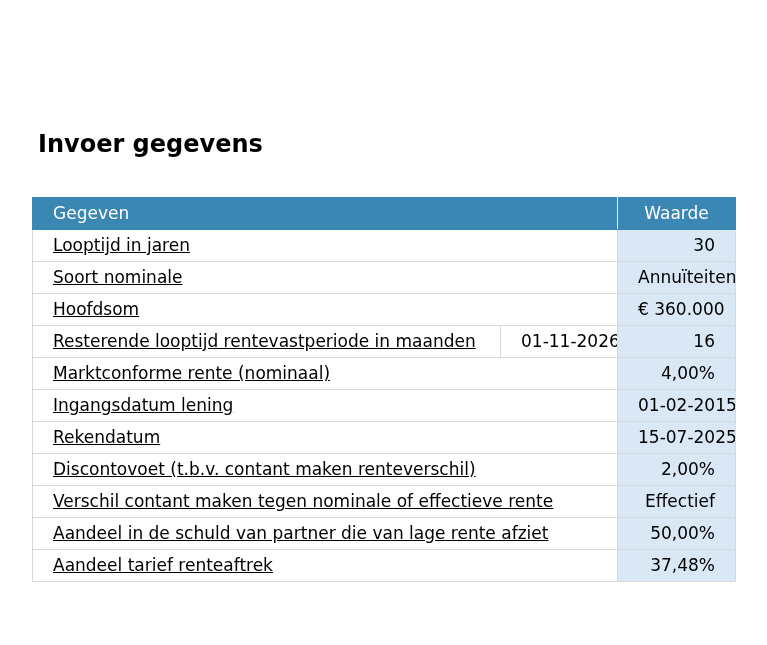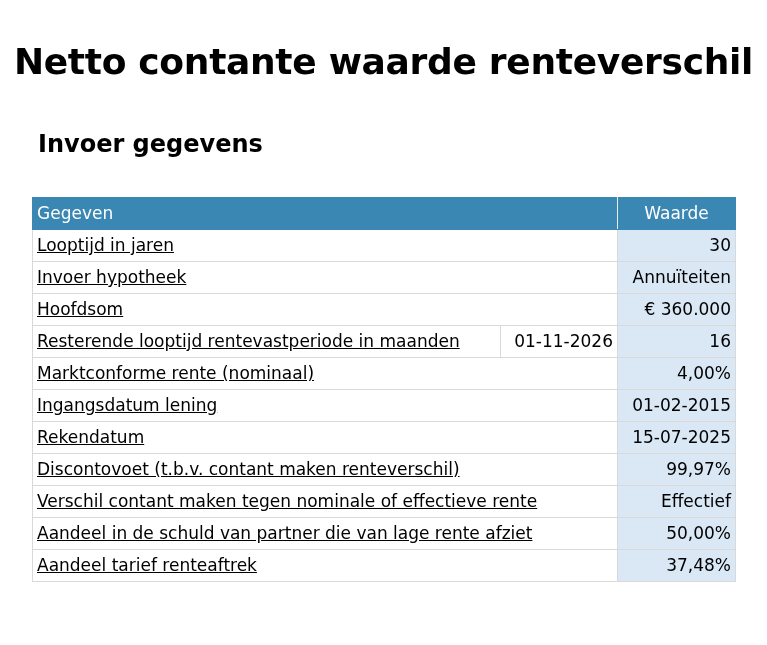--- a/index.html
+++ b/index.html
@@ -45,21 +45,21 @@
       width: 703px;
       border-collapse: collapse;
       table-layout: fixed;
       font-size: 17px;
     }
     table.data col.c-label { width: 468px; }
     table.data col.c-extra { width: 117px; }
     table.data col.c-value { width: 118px; }
     table.data th, table.data td {
       height: 31px;
-      padding: 0 4px;
+      padding: 0 20px;
       border: 1px solid #d9d9d9;
       white-space: nowrap;
       overflow: hidden;
       line-height: 31px;
     }
     table.data th {
       background: #3a87b3;
       color: #ffffff;
       font-weight: normal;
       border-color: #3a87b3;
@@ -75,42 +75,41 @@
     td.value {
       background: #dae8f6;
       text-align: right;
       margin-left: 24px;
     }
   </style>
 </head>
 <body>
 
 <div class="page">
-  <h1 class="title">Netto contante waarde renteverschil</h1>
   <h2 class="subtitle">Invoer gegevens</h2>
 
   <table class="data">
     <colgroup>
       <col class="c-label">
       <col class="c-extra">
       <col class="c-value">
     </colgroup>
     <thead>
       <tr>
         <th class="h-label" colspan="2">Gegeven</th>
         <th class="h-value">Waarde</th>
       </tr>
     </thead>
     <tbody>
       <tr>
         <td class="label" colspan="2">Looptijd in jaren</td>
         <td class="value">30</td>
       </tr>
       <tr>
-        <td class="label" colspan="2">Invoer hypotheek</td>
+        <td class="label" colspan="2">Soort nominale</td>
         <td class="value">Annuïteiten</td>
       </tr>
       <tr>
         <td class="label" colspan="2">Hoofdsom</td>
         <td class="value">€ 360.000</td>
       </tr>
       <tr>
         <td class="label">Resterende looptijd rentevastperiode in maanden</td>
         <td class="extra">01-11-2026</td>
         <td class="value">16</td>
@@ -122,21 +121,21 @@
       <tr>
         <td class="label" colspan="2">Ingangsdatum lening</td>
         <td class="value">01-02-2015</td>
       </tr>
       <tr>
         <td class="label" colspan="2">Rekendatum</td>
         <td class="value">15-07-2025</td>
       </tr>
       <tr>
         <td class="label" colspan="2">Discontovoet (t.b.v. contant maken renteverschil)</td>
-        <td class="value">99,97%</td>
+        <td class="value">2,00%</td>
       </tr>
       <tr>
         <td class="label" colspan="2">Verschil contant maken tegen nominale of effectieve rente</td>
         <td class="value">Effectief</td>
       </tr>
       <tr>
         <td class="label" colspan="2">Aandeel in de schuld van partner die van lage rente afziet</td>
         <td class="value">50,00%</td>
       </tr>
       <tr>

